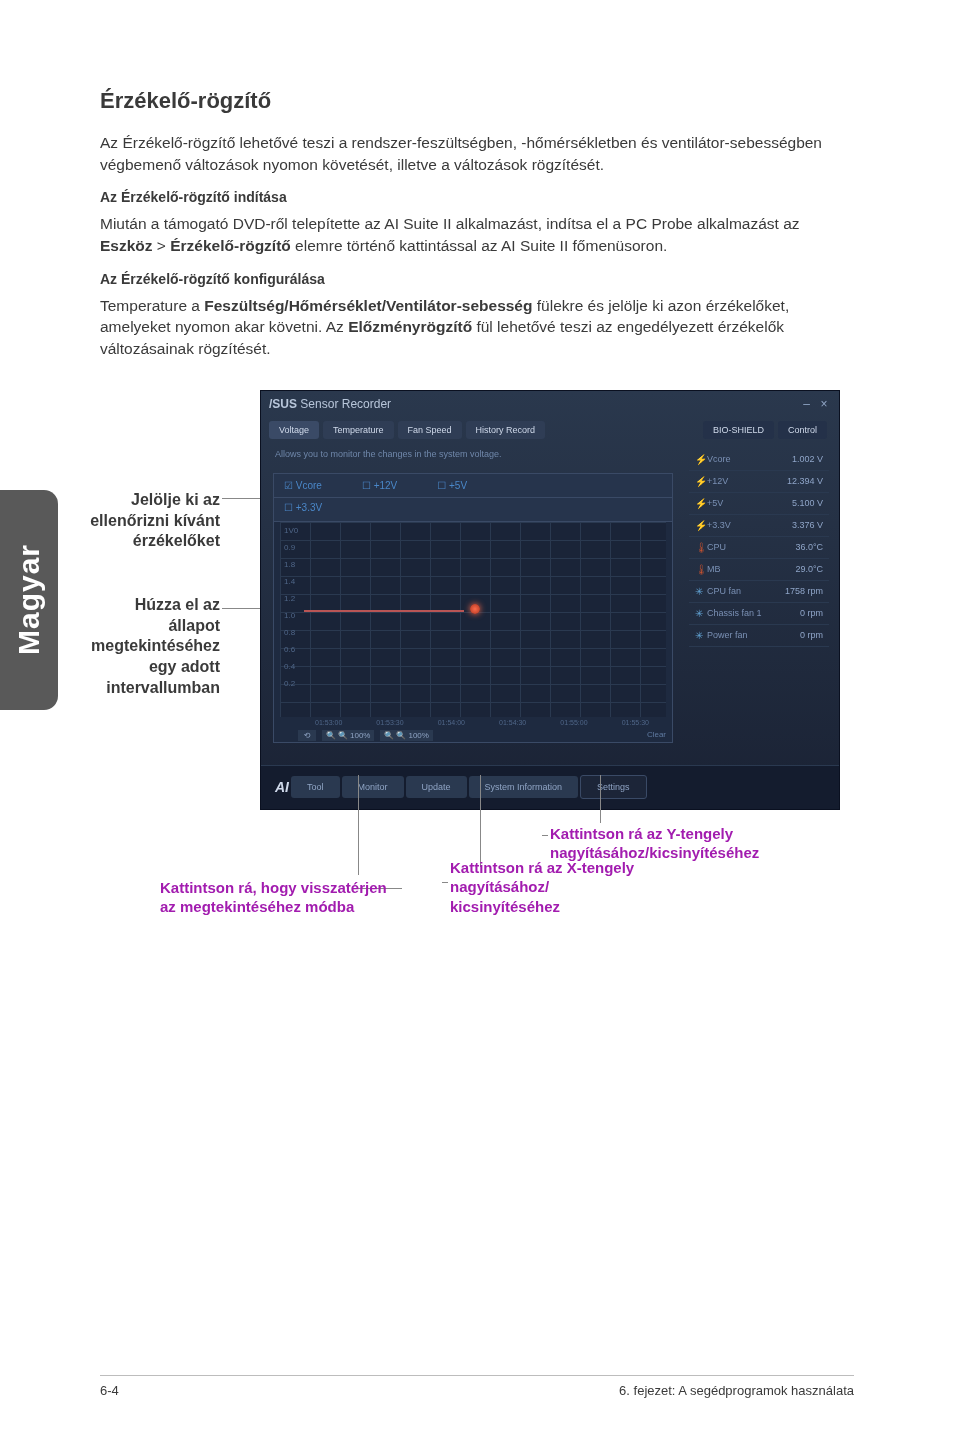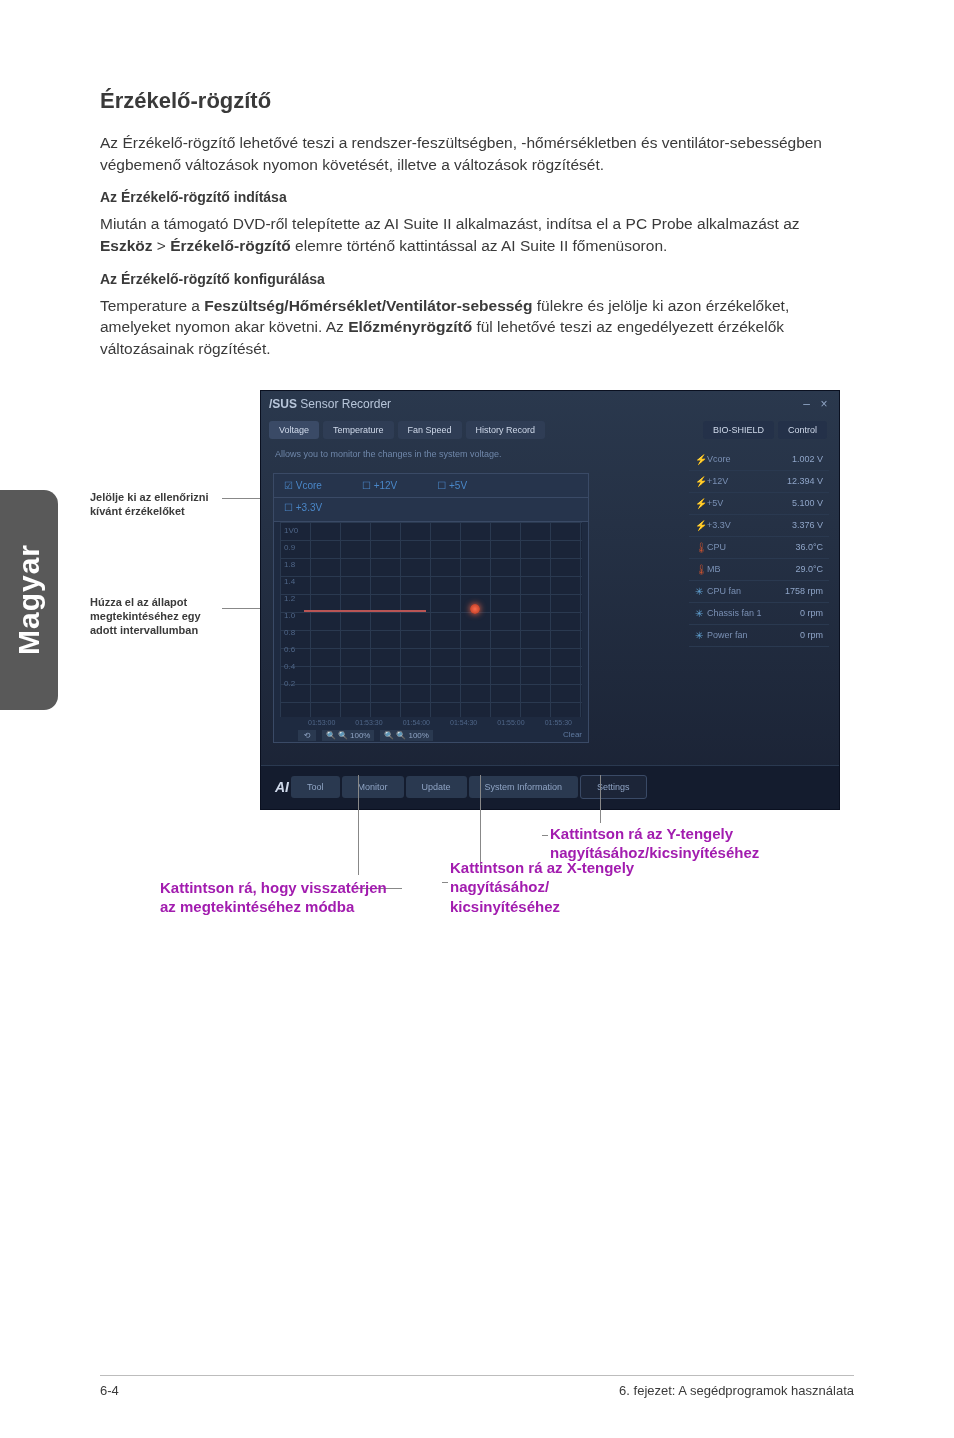--- a/index.html
+++ b/index.html
@@ -49,21 +49,22 @@
   .shot-wrap {
     position: relative;
     margin: 30px 0 0 0;
     width: 740px;
     height: 540px;
   }
 
   
   .left-caption {
     position: absolute;
-    font-size: 11px;
+    text-align: right;
+    font-size: 16px;
     font-weight: bold;
     line-height: 1.3;
     color: #3a3a3a;
   }
   .cap1 { left: -10px; top: 100px; width: 130px; }
   .cap2 { left: -10px; top: 205px; width: 130px; }
 
   .leader-line {
     position: absolute;
     height: 1px;
@@ -125,21 +126,21 @@
   .info-line {
     color: #6f87aa;
     font-size: 9px;
     padding: 6px 14px;
   }
 
   .chart-area {
     position: absolute;
     left: 12px;
     top: 82px;
-    width: 316px;
+    width: 400px;
     height: 270px;
     background: #1e2a40;
     border: 1px solid #3a4a66;
   }
   .checkrow {
     display: flex;
     gap: 40px;
     padding: 6px 10px;
     color: #4a87c8;
     font-size: 10px;

